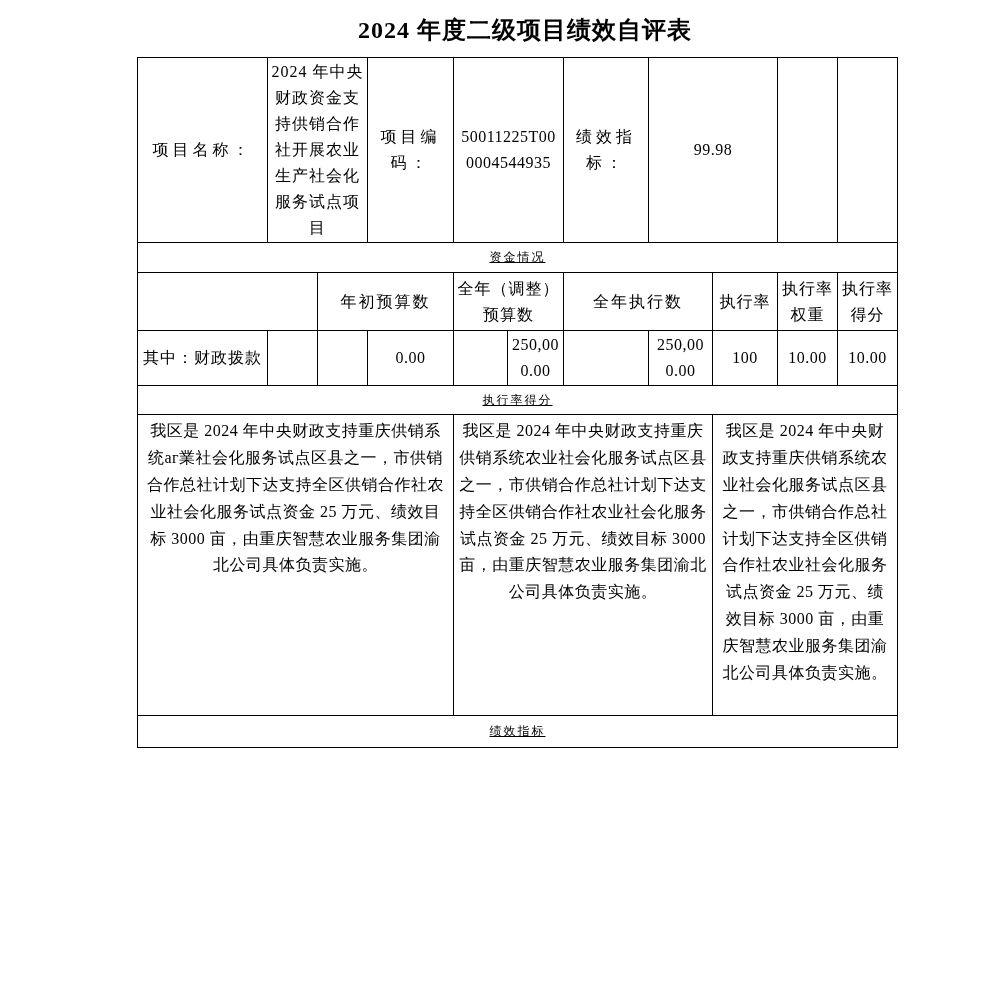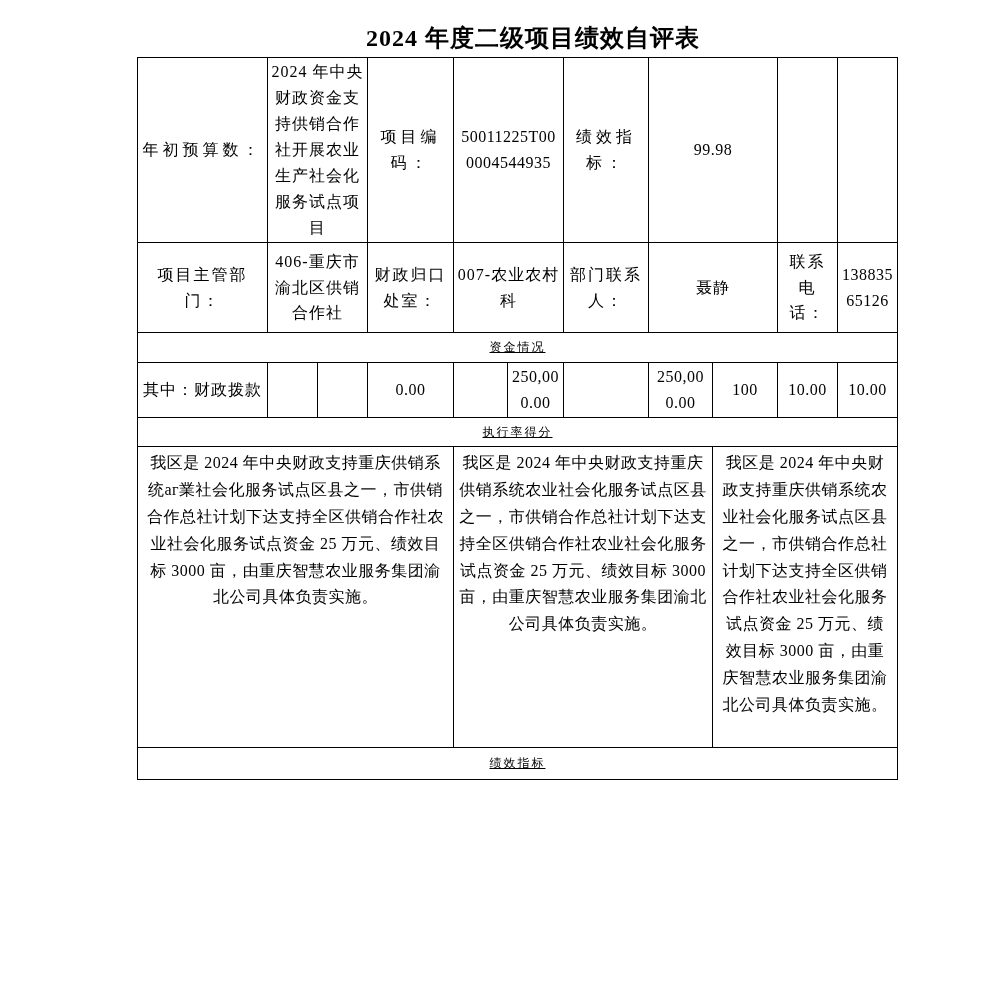--- a/index.html
+++ b/index.html
@@ -8,21 +8,21 @@
     background: #ffffff;
     color: #000000;
     font-family: "Liberation Serif", "DejaVu Serif", serif;
     overflow: hidden;
   }
   .page { position: relative; width: 1000px; height: 998px; }
 
   .doc-title {
     position: absolute;
     top: 6px; left: 137px; width: 760px;
-    margin: 16px;
+    margin: 8px;
     text-align: center;
     font-size: 24px;
     font-weight: bold;
     letter-spacing: 1px;
     font-family: "Liberation Serif", "DejaVu Serif", serif;
   }
 
   table.eval {
     position: absolute;
     top: 57px; left: 137px;
@@ -74,45 +74,44 @@
         <col style="width:56px">
       <col style="width:85px">
         <col style="width:64px">
         <col style="width:65px">
       <col style="width:60px">
         <col style="width:60px">
     </colgroup>
 
     <tbody>
         <tr style="height:185px">
-      <td class="ls3">年初预算数：</td>
+      <td class="ls3">项目名称：</td>
       <td colspan="2">2024 年中央财政资金支持供销合作社开展农业生产社会化服务试点项目</td>
       <td class="ls3">项目编码：</td>
       <td colspan="2" class="num">50011225T000004544935</td>
       <td class="ls3">绩效指标：</td>
       <td colspan="2" class="num">99.98</td>
       <td></td>
       <td></td>
     </tr>
 
-    <tr style="height:90px">
-      <td class="ls2">项目主管部门：</td>
-      <td colspan="2">406-重庆市渝北区供销合作社</td>
-      <td class="ls2">财政归口处室：</td>
-      <td colspan="2">007-农业农村科</td>
-      <td class="ls2">部门联系人：</td>
-      <td colspan="2">聂静</td>
-      <td class="ls2">联系电话：</td>
-      <td class="num">13883565126</td>
-    </tr>
 
     <tr style="height:30px">
       <td colspan="11" class="section">资金情况</td>
     </tr>
 
+    <tr style="height:58px">
+      <td colspan="2"></td>
+      <td colspan="2" class="ls2">年初预算数</td>
+      <td colspan="2">全年（调整）预算数</td>
+      <td colspan="2" class="ls2">全年执行数</td>
+      <td>执行率</td>
+      <td>执行率权重</td>
+      <td>执行率得分</td>
+    </tr>
 
 
     <tr style="height:55px">
       <td>其中：财政拨款</td>
       <td></td>
       <td></td>
       <td class="num">0.00</td>
       <td></td>
       <td class="num">250,000.00</td>
       <td></td>

